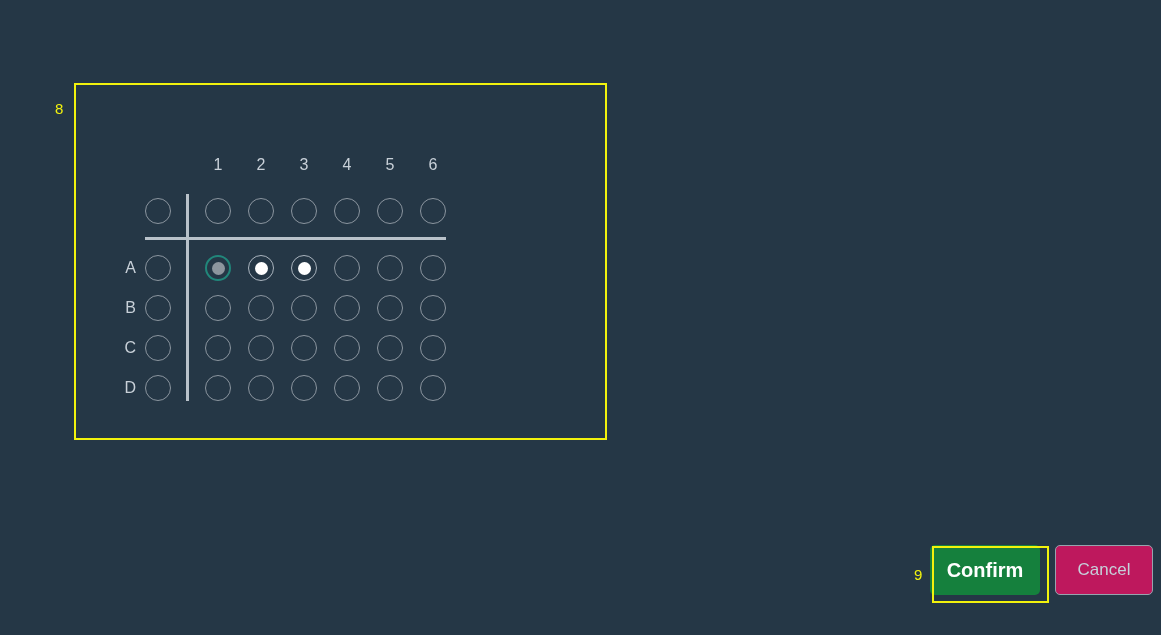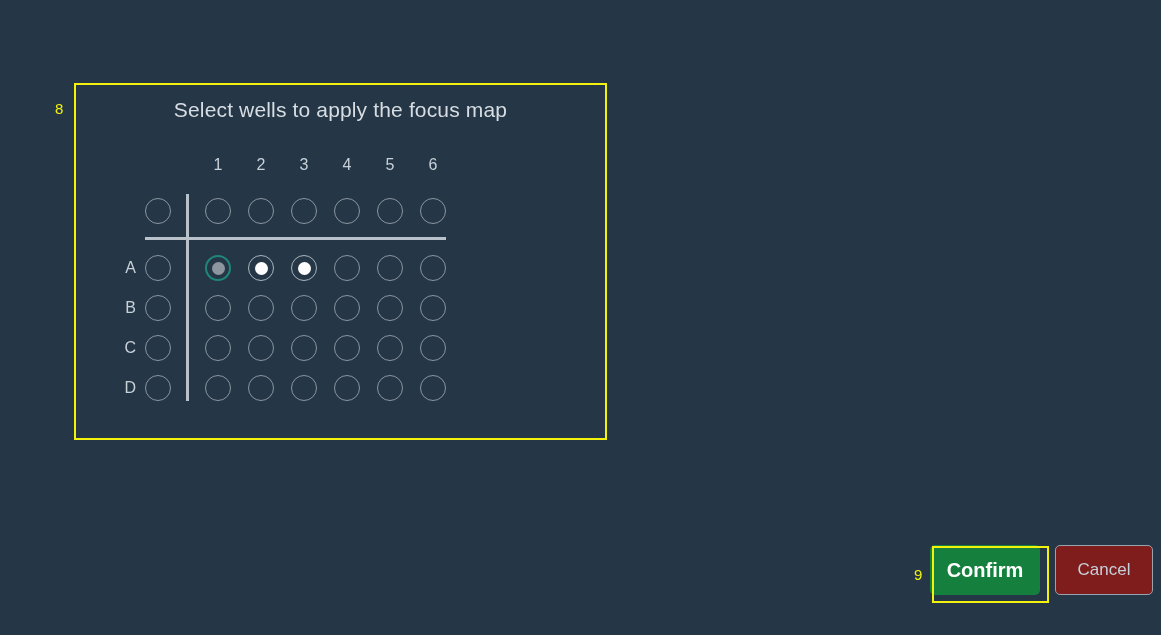--- a/index.html
+++ b/index.html
@@ -159,34 +159,33 @@
     color: #ffffff;
     border: none;
     font-size: 20px;
     font-weight: 700;
   }
   #cancel-button {
     left: 125px;
     top: 0;
     width: 98px;
     height: 50px;
-    background: #7f1d1d;
+    background: #be185d;
     color: #c6d0da;
     border: 1.5px solid #97a3ae;
     font-size: 17px;
     font-weight: 400;
     text-align: right;
   }
 </style>
 </head>
 <body>
 
 <div id="dialog-panel">
 
-  <div id="dialog-title">Select wells to apply the focus map</div>
 
   <div id="well-plate">
 
   <div class="col-label" style="left: 58px; top: 0px;">1</div>
       <div class="col-label" style="left: 101px; top: 0px;">2</div>
       <div class="col-label" style="left: 144px; top: 0px;">3</div>
       <div class="col-label" style="left: 187px; top: 0px;">4</div>
       <div class="col-label" style="left: 230px; top: 0px;">5</div>
       <div class="col-label" style="left: 273px; top: 0px;">6</div>
       <div class="well dim" style="left: 0px; top: 43px;"></div>

